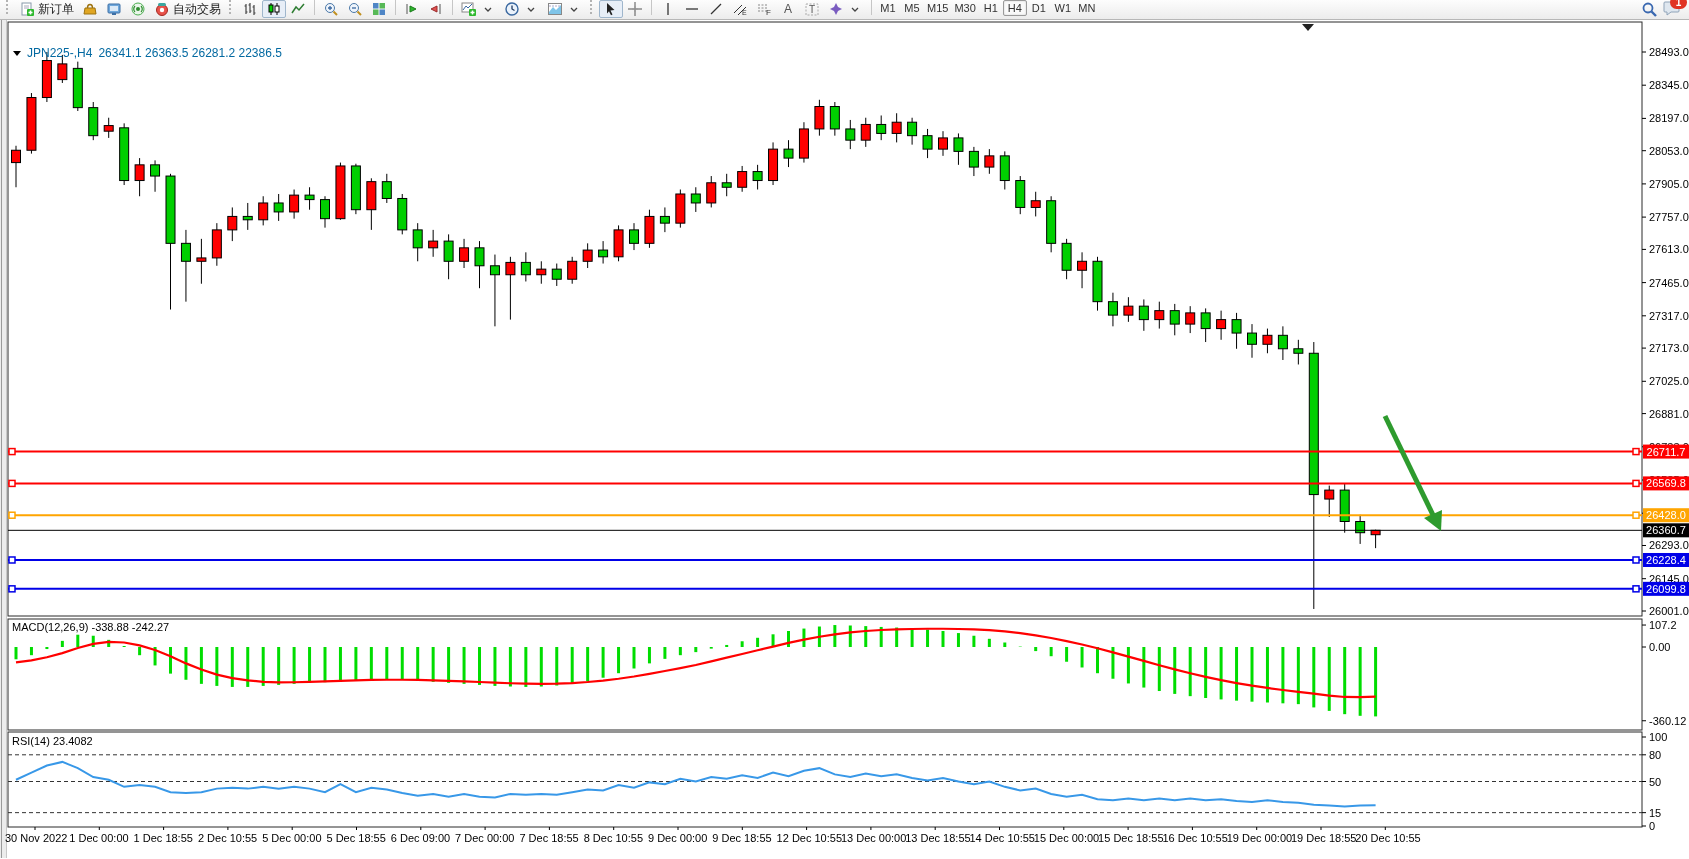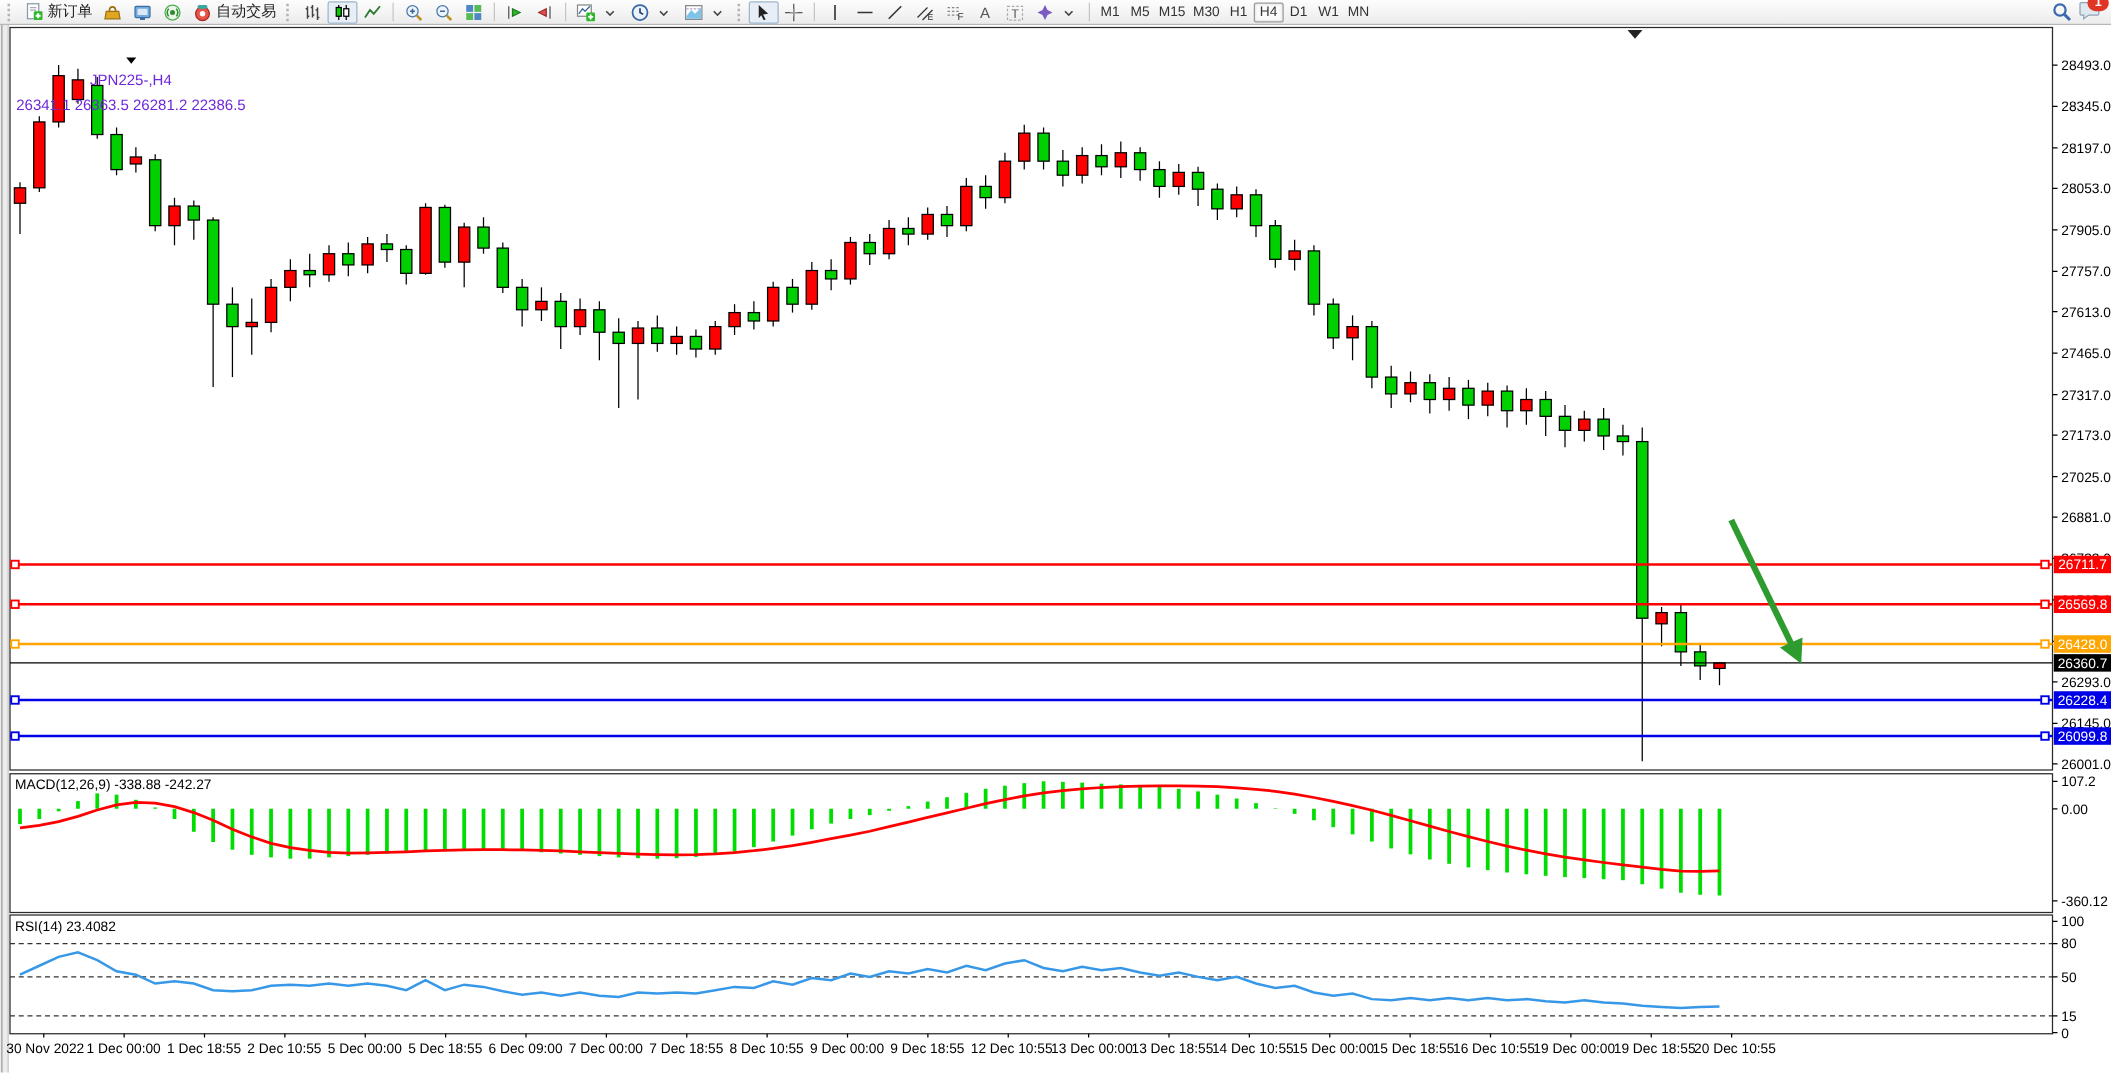--- a/index.html
+++ b/index.html
@@ -1,38 +1,38 @@
 <!DOCTYPE html>
 <html><head>
 <meta charset="utf-8">
 <style>
   html,body{margin:0;padding:0;width:1689px;height:859px;overflow:hidden;background:#fff;
     font-family:"Liberation Sans",sans-serif;}
   
   .toolbar{position:absolute;top:0;left:0;width:1689px;height:20px;
     background:linear-gradient(#fdfdfd,#ececec);border-bottom:1px solid #b7b7b7;
-    display:flex;align-items:center;padding:0 2px;font-size:12px;color:#222;z-index:10;box-sizing:border-box;}
+    display:flex;padding:0 2px;font-size:12px;color:#222;z-index:10;box-sizing:border-box;}
   .tb{display:inline-flex;align-items:center;gap:3px;height:18px;padding:0 3px;
     border:1px solid transparent;background:transparent;font:12px "Liberation Sans",sans-serif;color:#222;cursor:default;}
   .tb.pressed{background:#e7eef7;border:1px solid #9fb6cc;border-radius:2px;}
   .tf{display:inline-flex;justify-content:center;align-items:center;min-width:24px;height:16px;
     border:1px solid transparent;background:transparent;font:11px "Liberation Sans",sans-serif;color:#333;padding:0 2px;}
   .tf.active{background:#fafafa;border:1px solid #9a9a9a;border-radius:2px;box-shadow:inset 0 0 2px #ccc;}
   .sep{width:1px;height:15px;background:#c6c6c6;margin:0 4px;}
   .grip{width:3px;height:14px;border-left:2px dotted #b3b3b3;margin:0 4px;}
   .ic{display:inline-flex;width:16px;height:16px;align-items:center;justify-content:center;}
   .tbright{margin-left:auto;display:flex;align-items:center;gap:6px;padding-right:6px;}
   .badge{position:absolute;top:-4px;right:-6px;background:#e03424;color:#fff;border-radius:8px;
     min-width:13px;height:13px;font:bold 10px "Liberation Sans",sans-serif;display:flex;align-items:center;justify-content:center;padding:0 2px;}
   .chatwrap{position:relative;}
   
   #chartwin{position:absolute;top:20px;left:0;width:1689px;height:839px;background:#fff;}
   #chartsvg{position:absolute;top:0;left:0;}
   .sym{position:absolute;top:26px;left:13px;display:flex;align-items:center;gap:6px;
-    font:12px "Liberation Sans",sans-serif;color:#6d28d9;z-index:3;flex-direction:column;}
+    font:12px "Liberation Sans",sans-serif;color:#0369a1;z-index:3;}
   .tri{width:0;height:0;border-left:4px solid transparent;border-right:4px solid transparent;border-top:5px solid #000;}
 </style>
 </head>
 <body>
 
 <div class="toolbar">
   <span class="grip"></span>
 
   <button class="tb">
     <span class="ic">

